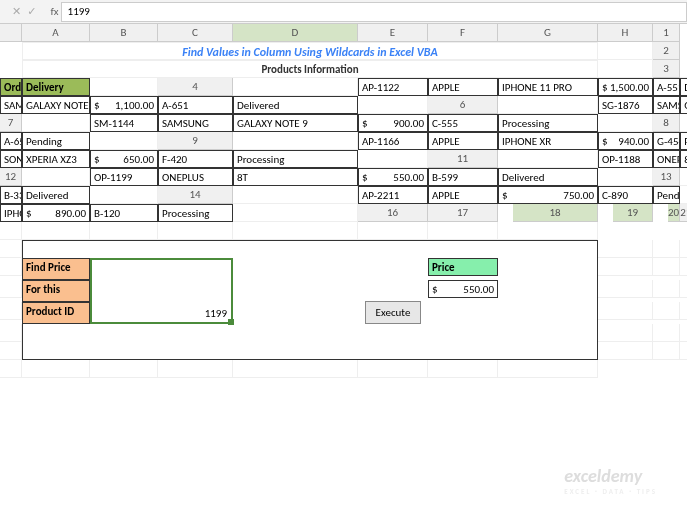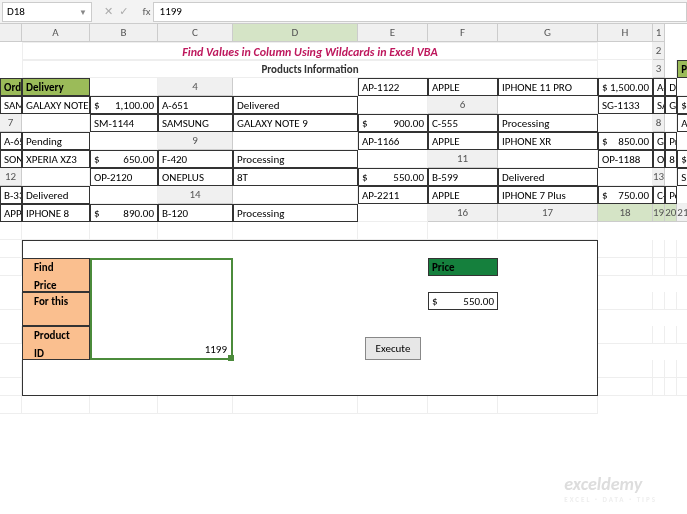--- a/index.html
+++ b/index.html
@@ -10,47 +10,43 @@
     .fx-buttons { display: flex; align-items: center; gap: 6px; margin-left: 12px; }
     .fx-btn { color: #aaa; font-size: 11px; }
     .fx-btn.check { color: #aaa; }
     .fx-label { color: #666; margin-left: 8px; }
     .formula-bar { flex: 1; background: #fff; height: 20px; border: 1px solid #ccc; margin-left: 2px; padding: 2px 6px; display: flex; align-items: center; }
     .grid-wrap { display: grid; grid-template-columns: 22px 68px 68px 75px 125px 70px 70px 100px 55px; }
     .corner { background: #f0f0f0; border-right: 1px solid #ccc; border-bottom: 1px solid #ccc; height: 18px; }
     .colh { background: #f0f0f0; border-right: 1px solid #ccc; border-bottom: 1px solid #ccc; text-align: center; height: 18px; line-height: 18px; color: #555; }
     .colh.sel { background: #d5e4c6; }
     .rowh { background: #f0f0f0; border-right: 1px solid #ccc; border-bottom: 1px solid #ccc; text-align: center; height: 18px; line-height: 18px; color: #555; }
-    .rowh.sel { background: #d5e4c6; }
+    .rowh.sel { background: #d5e4c6; margin-left: 15px; }
     .cell { border-right: 1px solid #eee; border-bottom: 1px solid #eee; height: 18px; line-height: 18px; padding: 0 3px; overflow: hidden; white-space: nowrap; }
-    .title1 { color: #be185d; font-weight: bold; font-style: italic; font-size: 12px; }
+    .title1 { color: #3b82f6; font-weight: bold; font-style: italic; font-size: 12px; }
     .title2 { color: #333; font-weight: bold; font-size: 11px; }
     .centered-span { grid-column: 2 / 9; text-align: center; border: 1px solid #eee; height: 18px; line-height: 18px; }
     .th { background: #9bbb59; color: #000; font-weight: bold; border: 1px solid #333; padding: 0 3px; height: 18px; line-height: 18px; overflow: hidden; }
     .td { border: 1px solid #333; padding: 0 3px; height: 18px; line-height: 18px; overflow: hidden; white-space: nowrap; }
     .price-col { display: flex; justify-content: space-between; }
-    .find-label { background: #fabf8f; border: 1px solid #333; font-weight: bold; padding: 0 11px; height: 34px; line-height: 18px; }
+    .find-label { background: #fabf8f; border: 1px solid #333; font-weight: bold; padding: 0 3px; height: 22px; line-height: 18px; }
     .exec-btn-inner { background: #e7e7e7; border: 1px solid #888; padding: 4px 10px; cursor: pointer; }
-    .price-box-label { background: #15803d; border: 1px solid #333; font-weight: bold; padding: 0 3px; height: 18px; line-height: 18px; }
+    .price-box-label { background: #86efac; border: 1px solid #333; font-weight: bold; padding: 0 3px; height: 18px; line-height: 18px; }
     .price-box-val { border: 1px solid #333; padding: 0 3px; height: 18px; line-height: 18px; display: flex; justify-content: space-between; }
     .find-box-border { grid-column: 2 / 9; grid-row: 18 / 24; border: 1px solid #333; pointer-events: none; }
-    .watermark { position: absolute; right: 30px; bottom: 10px; font-size: 18px; color: #ddd; font-weight: bold; font-style: italic; }
+    .watermark { position: absolute; right: 30px; bottom: 18px; font-size: 18px; color: #ddd; font-weight: bold; font-style: italic; }
     .watermark small { display: block; font-size: 7px; letter-spacing: 2px; color: #eee; font-style: normal; }
     .merged-input { grid-column: 3 / 5; grid-row: 19 / 22; border: 2px solid #4b8b3b; background: #fff; display: flex; align-items: flex-end; justify-content: flex-end; padding: 2px 4px; position: relative; }
     .merged-input::after { content: ''; position: absolute; right: -3px; bottom: -3px; width: 6px; height: 6px; background: #4b8b3b; }
     .merged-find-label { grid-column: 2 / 3; }
   </style>
 </head>
 <body>
 
 <div class="name-box-area">
-  <div class="name-box">
-    <span>D18</span>
-    <span class="name-box-dd">▼</span>
-  </div>
   <div class="fx-buttons">
     <span class="fx-btn">✕</span>
     <span class="fx-btn check">✓</span>
     <span class="fx-label">fx</span>
   </div>
   <div class="formula-bar">
     <span>1199</span>
   </div>
 </div>
 
@@ -92,21 +88,21 @@
     <div class="td ">GALAXY NOTE 10</div>
     <div class="td price-col">
       <span>$</span>
       <span>1,100.00</span>
     </div>
     <div class="td ">A-651</div>
     <div class="td ">Delivered</div>
     <div class="cell"></div>
     <div class="rowh">6</div>
     <div class="cell"></div>
-    <div class="td ">SG-1133</div>
+    <div class="td ">SG-1876</div>
     <div class="td ">SAMSUNG</div>
     <div class="td ">GALAXY NOTE 10 LITE</div>
     <div class="td price-col">
       <span>$</span>
       <span>1,000.00</span>
     </div>
     <div class="rowh">7</div>
     <div class="cell"></div>
     <div class="td ">SM-1144</div>
     <div class="td ">SAMSUNG</div>
@@ -124,21 +120,21 @@
     <div class="td ">A-657</div>
     <div class="td ">Pending</div>
     <div class="cell"></div>
     <div class="rowh">9</div>
     <div class="cell"></div>
     <div class="td ">AP-1166</div>
     <div class="td ">APPLE</div>
     <div class="td ">IPHONE XR</div>
     <div class="td price-col">
       <span>$</span>
-      <span>850.00</span>
+      <span>940.00</span>
     </div>
     <div class="td ">G-454</div>
     <div class="td ">Processing</div>
     <div class="cell"></div>
     <div class="td ">SONY</div>
     <div class="td ">XPERIA XZ3</div>
     <div class="td price-col">
       <span>$</span>
       <span>650.00</span>
     </div>
@@ -149,41 +145,40 @@
     <div class="cell"></div>
     <div class="td ">OP-1188</div>
     <div class="td ">ONEPLUS</div>
     <div class="td ">8</div>
     <div class="td price-col">
       <span>$</span>
       <span>450.00</span>
     </div>
     <div class="rowh">12</div>
     <div class="cell"></div>
-    <div class="td ">OP-2120</div>
+    <div class="td ">OP-1199</div>
     <div class="td ">ONEPLUS</div>
     <div class="td ">8T</div>
     <div class="td price-col">
       <span>$</span>
       <span>550.00</span>
     </div>
     <div class="td ">B-599</div>
     <div class="td ">Delivered</div>
     <div class="cell"></div>
     <div class="rowh">13</div>
     <div class="cell"></div>
     <div class="td ">SM-2200</div>
     <div class="td ">B-330</div>
     <div class="td ">Delivered</div>
     <div class="cell"></div>
     <div class="rowh">14</div>
     <div class="cell"></div>
     <div class="td ">AP-2211</div>
     <div class="td ">APPLE</div>
-    <div class="td ">IPHONE 7 Plus</div>
     <div class="td price-col">
       <span>$</span>
       <span>750.00</span>
     </div>
     <div class="td ">C-890</div>
     <div class="td ">Pending</div>
     <div class="cell"></div>
     <div class="td ">APPLE</div>
     <div class="td ">IPHONE 8</div>
     <div class="td price-col">

